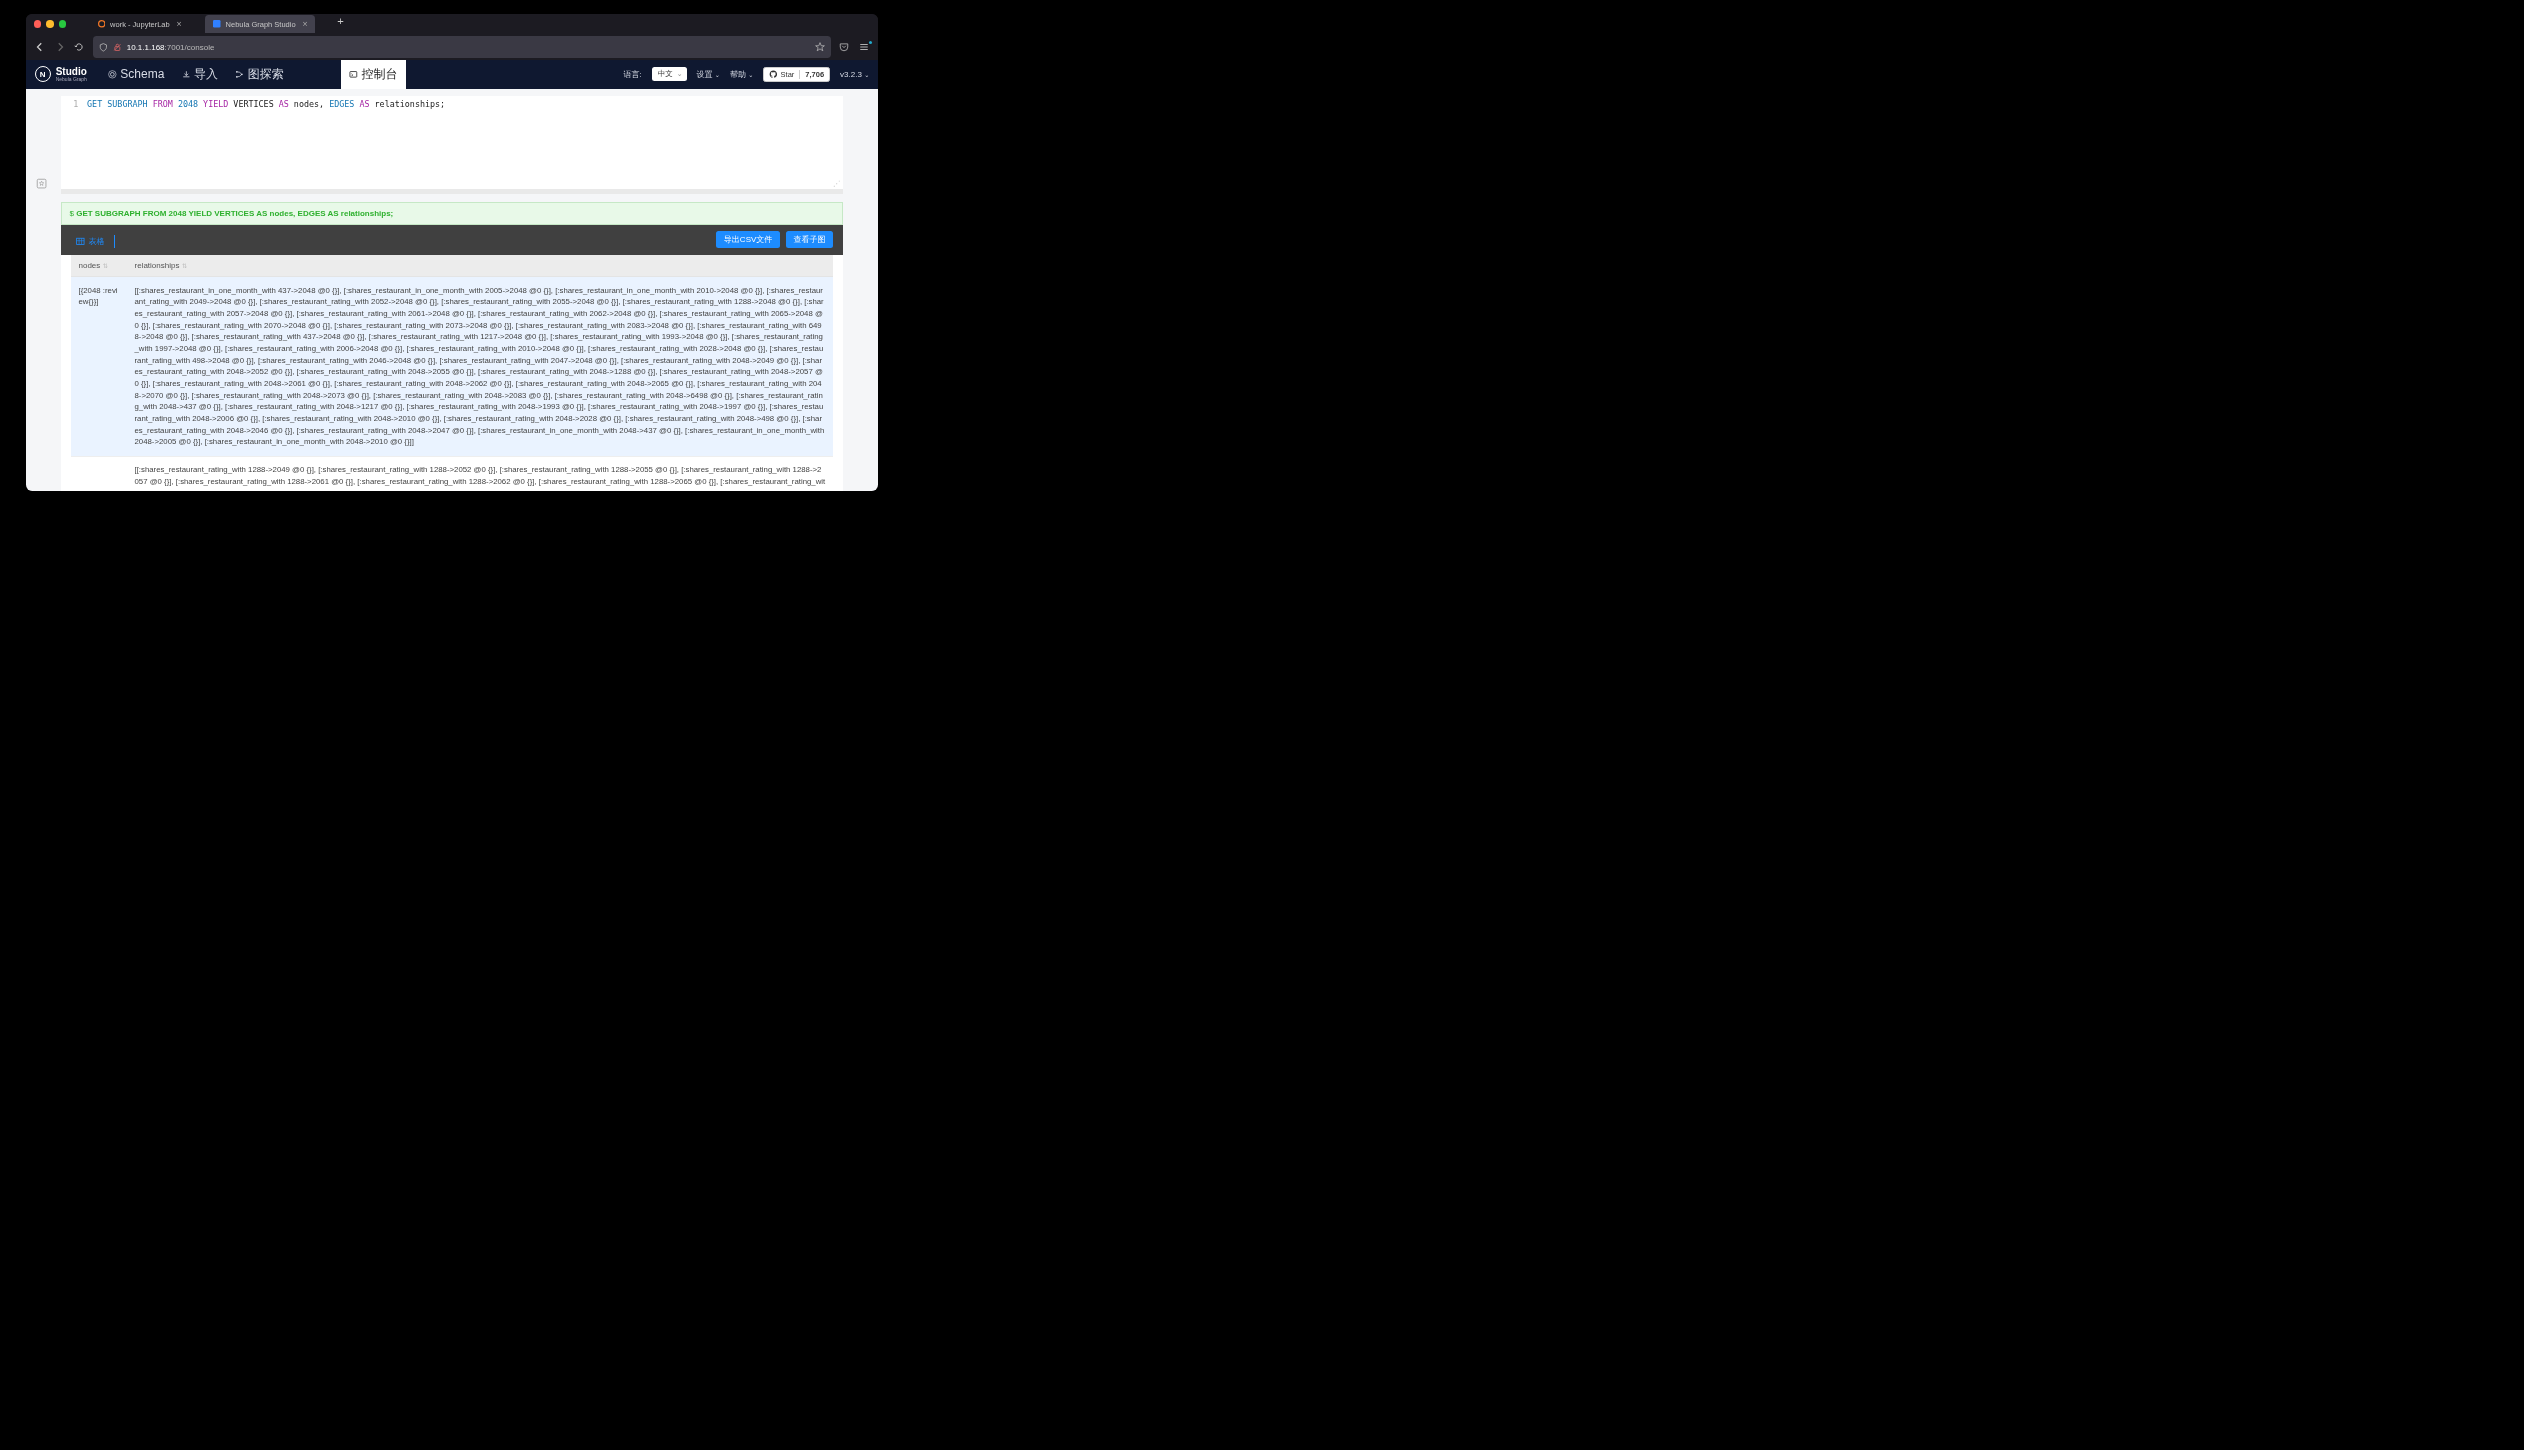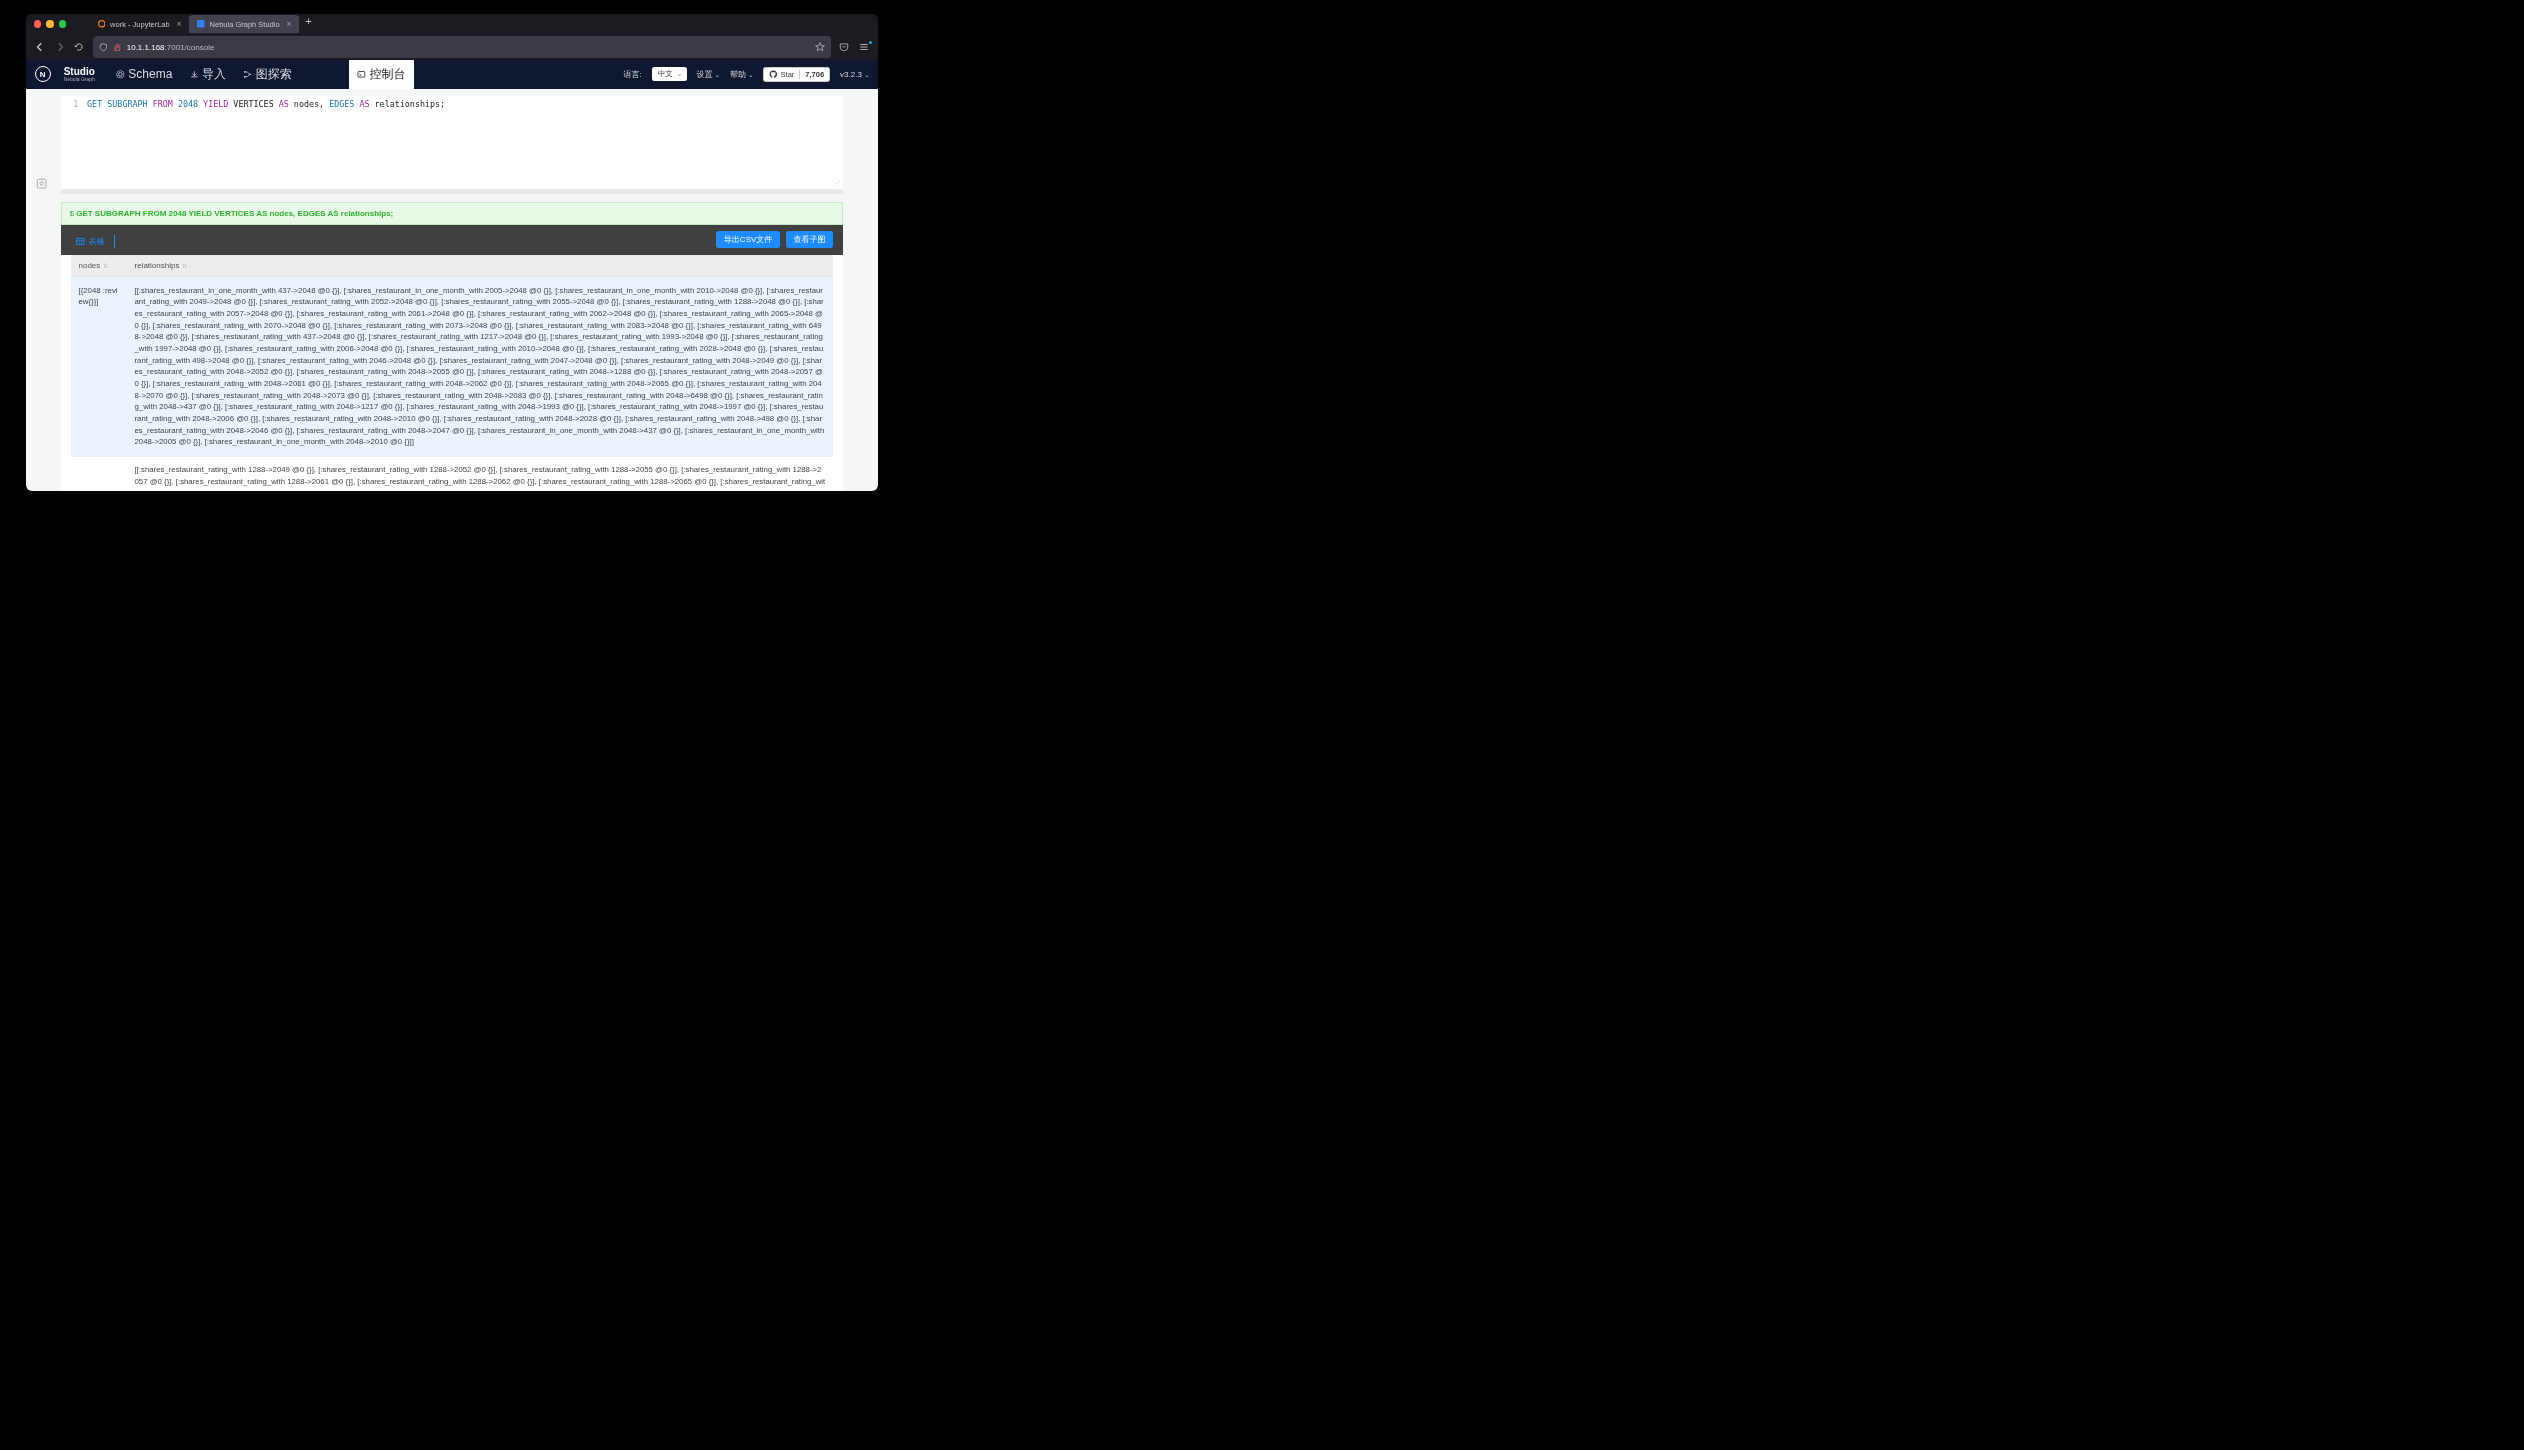--- a/index.html
+++ b/index.html
@@ -29,21 +29,21 @@
   display: flex;
   align-items: center;
   padding: 0 7.5px;
   gap: 5px;
 }
 .traffic { display: flex; gap: 5px; }
 .traffic .dot { width: 7.5px; height: 7.5px; border-radius: 50%; }
 .dot.red { background: #ff5f57; }
 .dot.yellow { background: #febc2e; }
 .dot.green { background: #28c840; }
-.tabs { display: flex; align-items: flex-start; margin-left: 18.6px; gap: 0; }
+.tabs { display: flex; align-items: flex-start; margin-left: 18.6px; gap: 16px; }
 .tab {
   display: flex; align-items: center; gap: 4.3px;
   padding: 0 7.5px; height: 18.6px;
   color: #c7c7c7; font-size: 7.5px;
   border-radius: 3.7px 3.7px 0 0;
   cursor: pointer;
 }
 .tab.active { background: #42414d; }
 .tab .favicon { width: 8.7px; height: 8.7px; display:inline-flex; align-items:center; justify-content:center; }
 .tab .close { color:#aaa; font-size:8.7px; margin-left:2.5px; }
@@ -62,21 +62,21 @@
 }
 .urlfield .lock { color:#c85a5a; }
 .urlfield .host { color:#fff; }
 .rightctl { color:#bbb; width:12.4px; display:flex; justify-content:center; cursor:pointer; }
 
 .appheader {
   height:29px; background:#0f1830;
   display:flex; align-items:center; color:#fff;
   padding:0 8.7px;
 }
-.logo { display:flex; align-items:center; gap:13px; margin-right:12.4px; }
+.logo { display:flex; align-items:center; gap:5px; margin-right:12.4px; }
 .logo-mark {
   width:16px; height:16px; border:1.2px solid #fff; border-radius:50%;
   display:flex; align-items:center; justify-content:center;
 }
 .logo-mark::before { content:"N"; font-weight:bold; font-size:8px; }
 .logo-text { display:flex; flex-direction:column; line-height:1; }
 .logo-text .big { font-size:10px; font-weight:600; }
 .logo-text .small { font-size:5px; color:#aab; }
 .navitem {
   display:flex; align-items:center; gap:3.7px;

